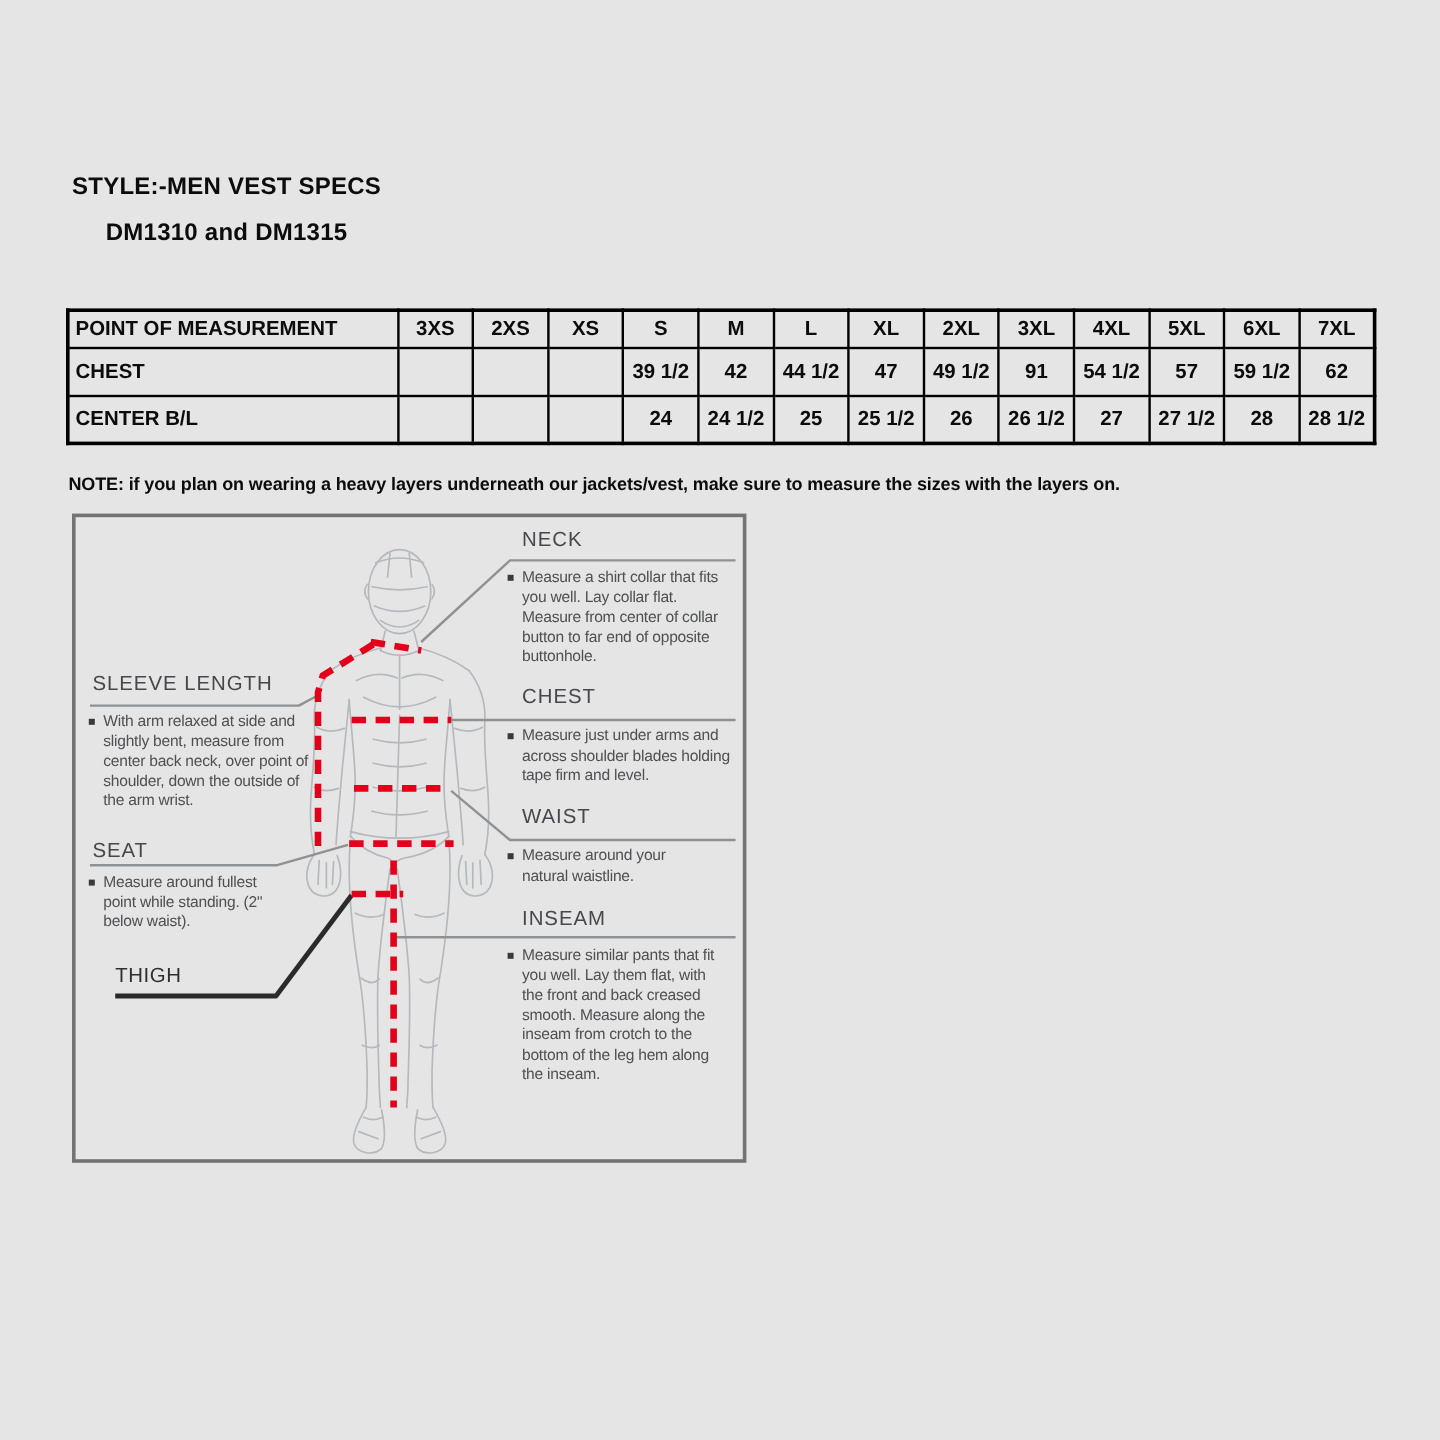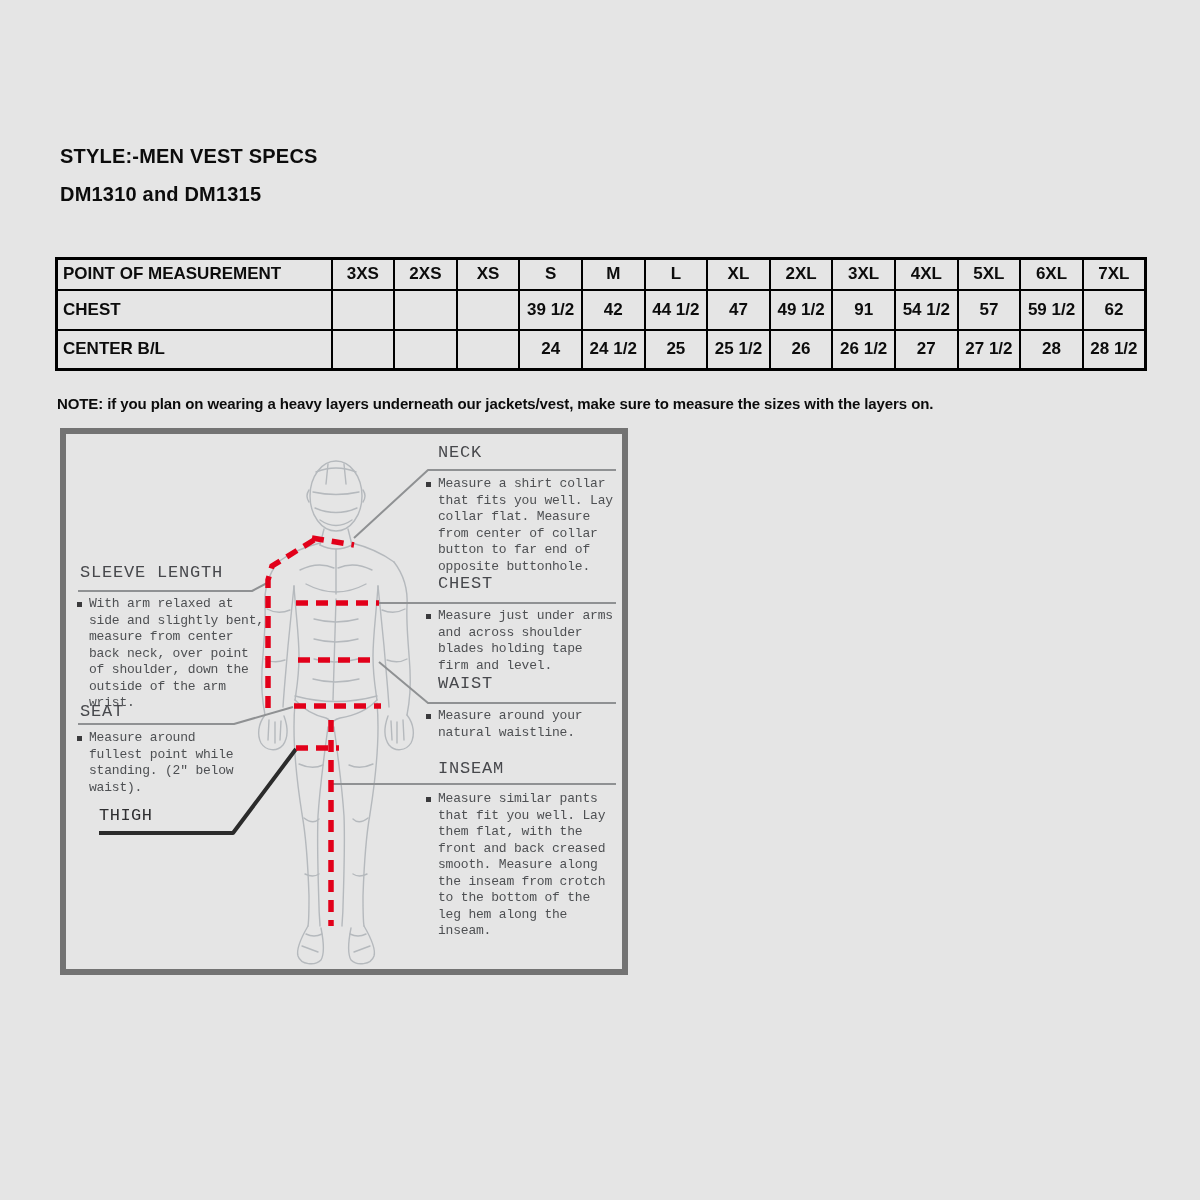--- a/index.html
+++ b/index.html
@@ -1,35 +1,35 @@
 <!DOCTYPE html>
 <html><head>
 <meta charset="utf-8">
 <style>
   html,body{margin:0;padding:0;background:#fff;}
   .page{position:relative;width:1200px;height:1200px;background:#e5e5e5;overflow:hidden;
         font-family:"Liberation Sans","DejaVu Sans",sans-serif;}
   
   .title-block{position:absolute;left:60px;top:146px;color:#0c0c0c;}
   .title-line{font-size:20px;font-weight:bold;letter-spacing:0.2px;line-height:1;}
-  .title-line + .title-line{margin-top:18px;}
+  .title-line + .title-line{margin-top:18px;text-align:center;}
   
   .size-table{position:absolute;left:55px;top:257px;width:1092px;border-collapse:collapse;
               table-layout:fixed;border:3px solid #000;}
   .size-table th,.size-table td{border:2px solid #000;font-size:17px;font-weight:bold;color:#0c0c0c;
               text-align:center;padding:0 2px;overflow:hidden;white-space:nowrap;}
   .size-table col.c-label{width:275px;}
   .size-table .lbl{text-align:left;padding-left:5px;}
   .size-table thead tr{height:31px;}
   .size-table tbody tr{height:40px;}
   
   .note{position:absolute;left:57px;top:395px;width:1100px;font-size:15px;font-weight:bold;
         color:#0c0c0c;letter-spacing:-0.1px;}
   
-  .diagram{position:absolute;left:60px;top:428px;width:556px;height:535px;border:6px solid #737373;font-family:Liberation Mono, monospace;}
+  .diagram{position:absolute;left:60px;top:428px;width:556px;height:535px;border:3px solid #737373;}
   .diagram svg{position:absolute;left:0;top:0;}
   .sec-h{position:absolute;font-size:17px;font-weight:400;color:#47484c;letter-spacing:0.8px;
          white-space:nowrap;line-height:1;}
   .sec-h.dark{color:#2f2f31;letter-spacing:0.5px;}
   .sec-p{position:absolute;font-size:13px;line-height:16.5px;color:#4e5053;letter-spacing:-0.2px;
          padding-left:13px;}
   .sec-p.bullet::before{content:"";position:absolute;left:1px;top:6px;width:5px;height:5px;background:#3a3a3c;}
   .sec-p.no-bullet{padding-left:0;}
 </style>
 </head>

